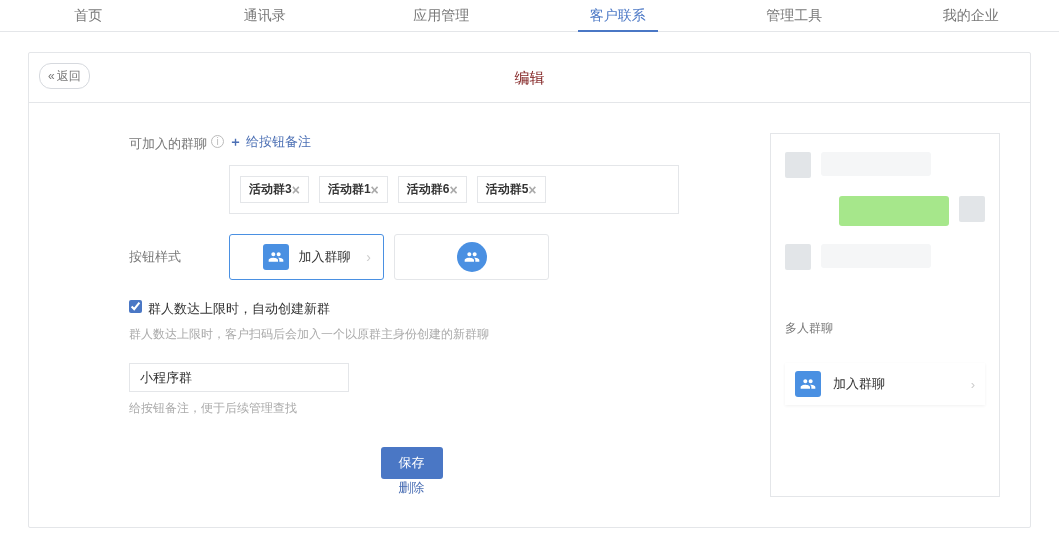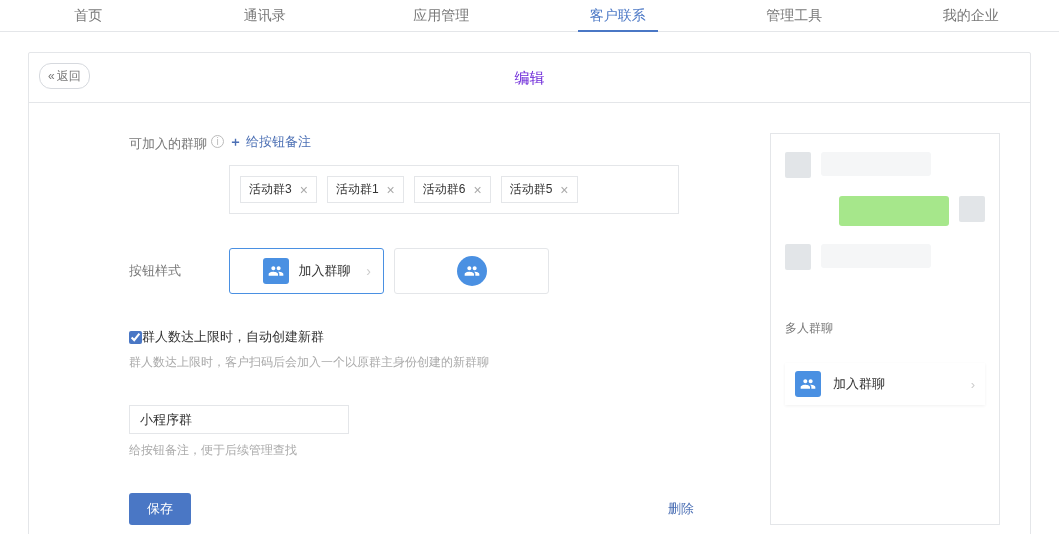--- a/index.html
+++ b/index.html
@@ -8,54 +8,54 @@
     .top-nav { display: flex; border-bottom: 1px solid #e4e6e9; height: 32px; }
     .top-nav-item { flex: 1; text-align: center; line-height: 30px; color: #787878; cursor: pointer; position: relative; font-size: 14px; }
     .top-nav-item.active { color: #4a77c5; }
     .top-nav-item.active::after { content: ""; position: absolute; bottom: -1px; left: 50%; transform: translateX(-50%); width: 80px; height: 2px; background: #4a77c5; }
     
     .page-wrap { padding: 20px 28px; }
     .page-card { border: 1px solid #e4e6e9; border-radius: 2px; background: #fff; }
     .card-header { position: relative; height: 50px; line-height: 50px; text-align: center; border-bottom: 1px solid #e4e6e9; }
     .back-btn { position: absolute; left: 10px; top: 10px; border: 1px solid #d6d9de; padding: 2px 8px; font-size: 12px; color: #787878; cursor: pointer; background: #fff; border-radius: 12px; line-height: 20px; }
     .back-btn::before { content: "«"; margin-right: 2px; }
-    .card-title { font-size: 15px; color: #6d28d9; }
+    .card-title { font-size: 15px; color: #7f1d1d; }
     
     .card-body { display: flex; padding: 30px 30px 30px 100px; gap: 40px; }
     .form-area { flex: 1; }
     
-    .form-row { display: flex; margin-bottom: 34px; }
+    .form-row { display: flex; margin-bottom: 20px; }
     .form-label { width: 100px; color: #787878; font-size: 13px; padding-top: 2px; display: flex; align-items: flex-start; gap: 4px; }
     .form-label.no-pad { padding-top: 0; align-items: center; height: 26px; }
     .info-icon { display: inline-block; width: 13px; height: 13px; border: 1px solid #bbb; border-radius: 50%; color: #bbb; font-size: 10px; line-height: 11px; text-align: center; }
     .form-content { flex: 1; }
     
     .select-group-link { color: #4b6fb4; cursor: pointer; font-size: 13px; }
     .plus-icon { color: #4b6fb4; font-weight: bold; margin-right: 4px; }
     
     .tag-container { border: 1px solid #e4e6e9; padding: 10px; display: flex; flex-wrap: wrap; gap: 10px; margin-top: 14px; max-width: 450px; }
-    .tag { border: 1px solid #e4e6e9; padding: 4px 8px; font-size: 12px; color: #333; display: flex; align-items: center; gap: 8px; cursor: default; }
+    .tag { border: 1px solid #e4e6e9; padding: 4px 8px; font-size: 12px; color: #333; display: flex; align-items: center; cursor: default; font-weight: bold; }
     .tag-close { color: #aaa; cursor: pointer; font-size: 14px; line-height: 1; }
     
     .btn-style-group { display: flex; gap: 10px; }
     .btn-style-option { width: 155px; height: 46px; border: 1px solid #e4e6e9; border-radius: 3px; display: flex; align-items: center; justify-content: center; cursor: pointer; position: relative; }
     .btn-style-option.selected { border: 1px solid #4a90e2; }
     .btn-style-inner { display: flex; align-items: center; gap: 10px; font-size: 13px; }
     .people-icon { width: 26px; height: 26px; background: #4a90e2; border-radius: 3px; display: flex; align-items: center; justify-content: center; }
     .people-icon svg { width: 16px; height: 16px; fill: #fff; }
     .chevron { color: #ccc; font-size: 14px; position: absolute; right: 12px; }
     .people-icon.round { border-radius: 50%; width: 30px; height: 30px; }
     
-    .checkbox-row { display: flex; align-items: center; }
+    .checkbox-row { display: flex; align-items: flex-start; gap: 6px; }
     .checkbox-row input { width: 13px; height: 13px; accent-color: #4a77c5; }
     .help-text { color: #aaa; font-size: 12px; margin-top: 8px; }
     
     .text-input { border: 1px solid #e4e6e9; padding: 6px 10px; width: 220px; font-size: 13px; color: #333; outline: none; }
     
-    .form-actions { display: flex; justify-content: space-between; align-items: center; margin-top: 30px; max-width: 565px; }
+    .form-actions { display: flex; justify-content: space-between; align-items: center; margin-top: 30px; max-width: 565px; flex-direction: column; }
     .btn-primary { background: #4a77c5; color: #fff; border: none; padding: 7px 18px; border-radius: 3px; font-size: 13px; cursor: pointer; }
     .btn-delete { color: #4b6fb4; cursor: pointer; font-size: 13px; }
     
     .preview-panel { width: 230px; border: 1px solid #e4e6e9; padding: 18px 14px; }
     .preview-chat { display: flex; flex-direction: column; gap: 18px; }
     .chat-row { display: flex; gap: 10px; align-items: flex-start; }
     .chat-row.right { flex-direction: row-reverse; }
     .avatar-ph { width: 26px; height: 26px; background: #e2e5e8; border-radius: 2px; flex-shrink: 0; }
     .bubble-ph { width: 110px; height: 24px; background: #f5f6f7; border-radius: 3px; }
     .bubble-ph.green { background: #a6e78b; height: 30px; }

